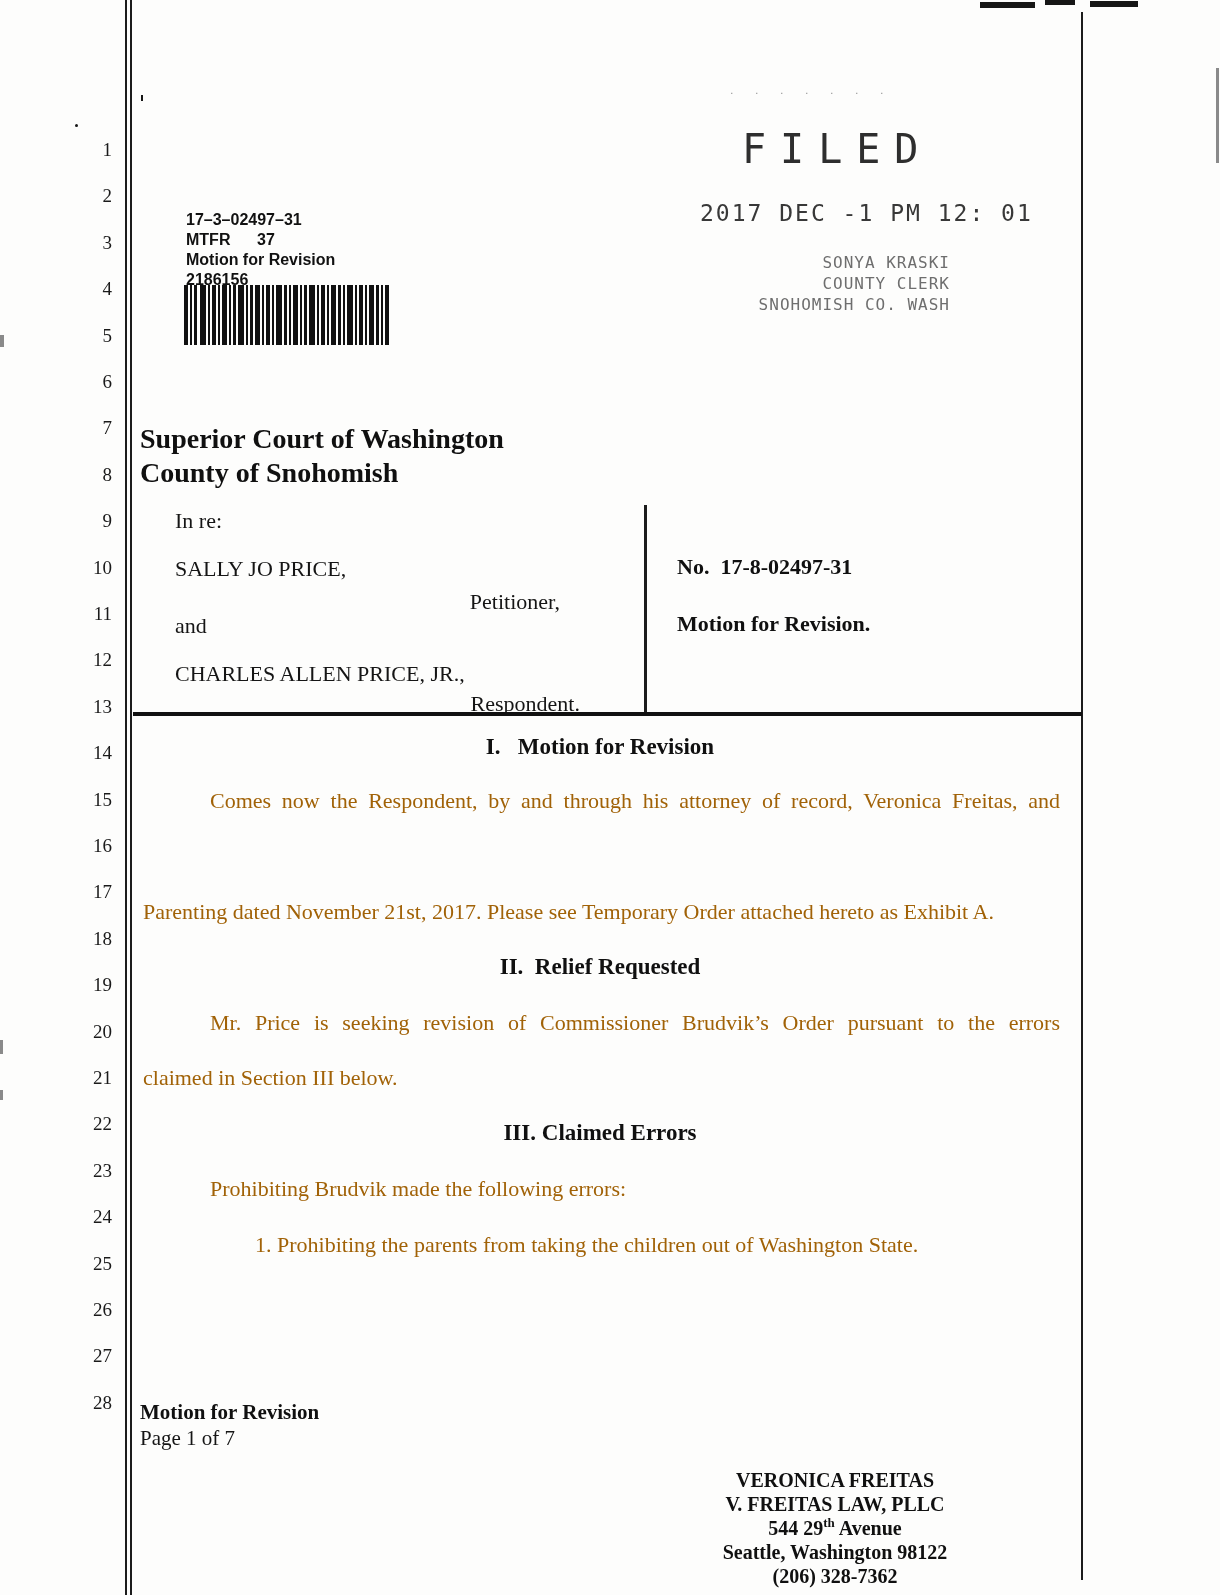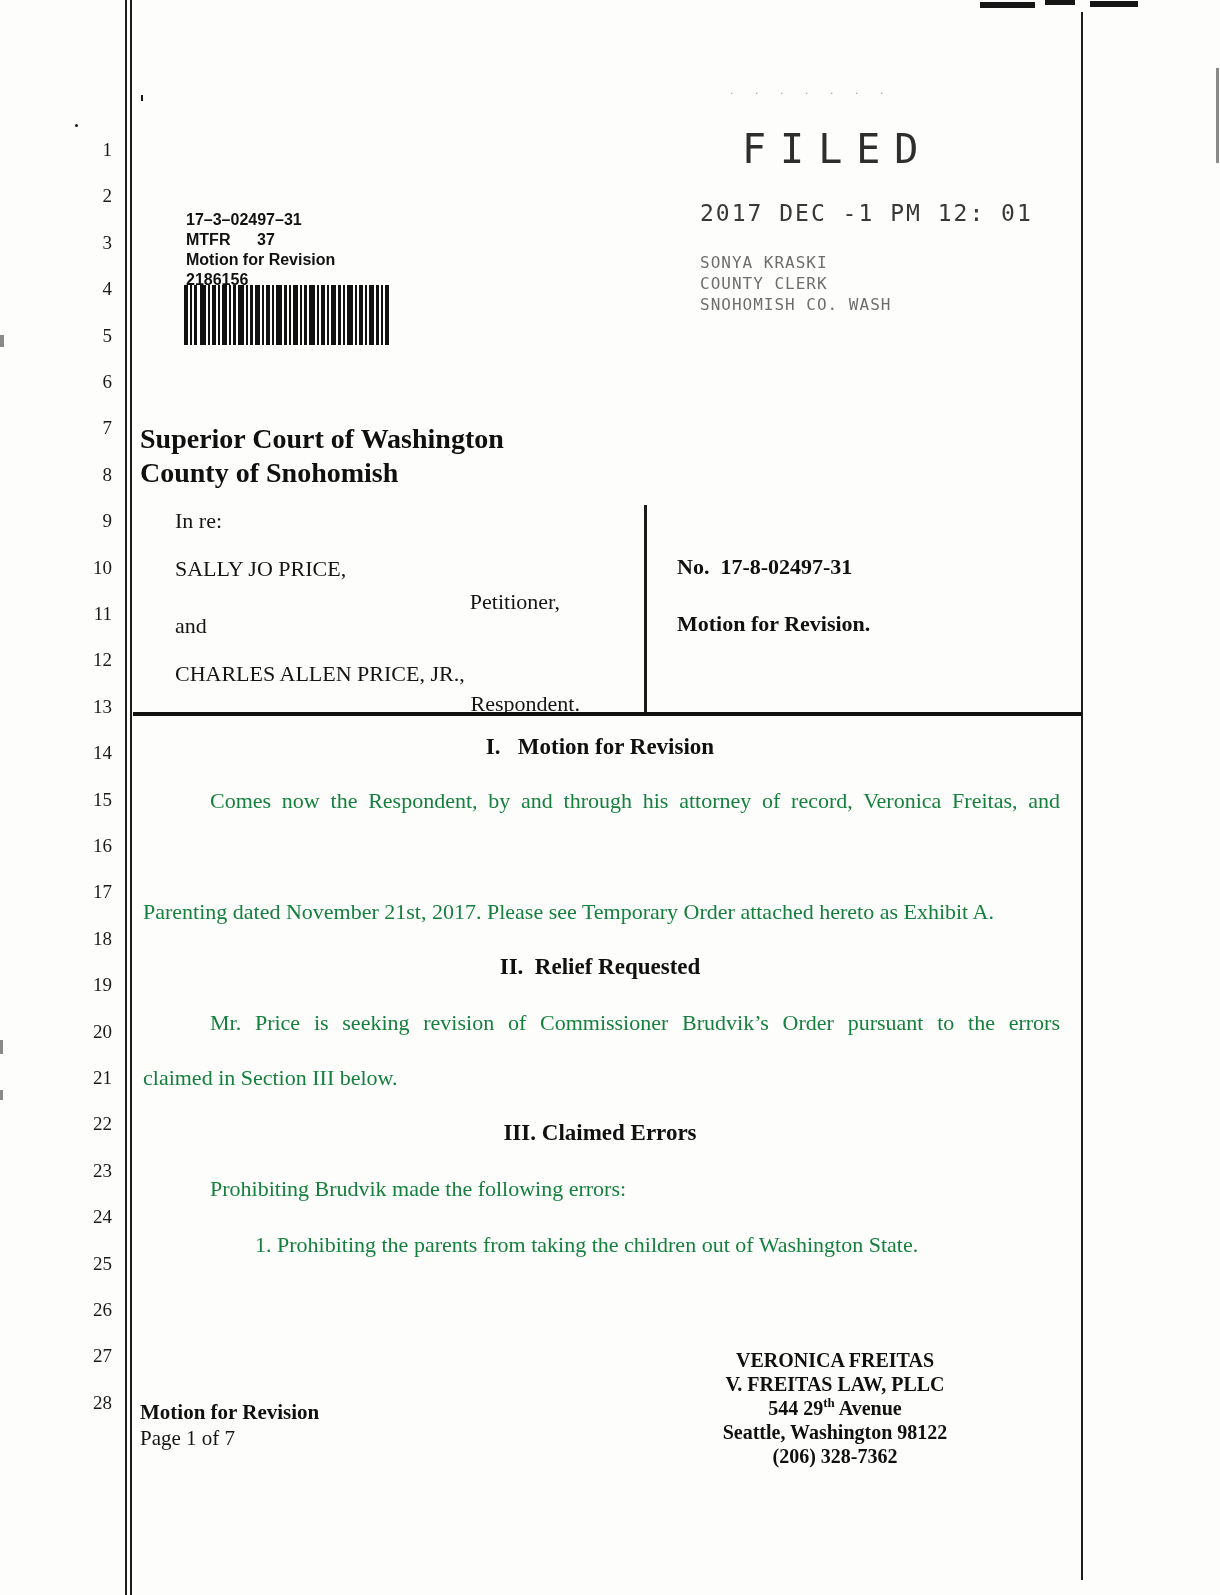--- a/index.html
+++ b/index.html
@@ -12,29 +12,29 @@
   
   #line-col{position:absolute;left:57px;top:0;width:55px;height:1595px;}
   .lineno{position:absolute;left:0;width:55px;text-align:right;font-size:19px;line-height:24px;
           font-family:"Liberation Serif",serif;color:#1a1a1a;}
   
   .recblock{font-family:"Liberation Sans",sans-serif;font-weight:bold;font-size:16px;line-height:20px;color:#111;}
   
   .stampfont{font-family:"DejaVu Sans Mono",monospace;color:#3d3d3d;}
   .filed-title{font-size:40px;letter-spacing:14px;color:#2e2e2e;font-weight:400;}
   .filed-date{font-size:23px;letter-spacing:2px;color:#383838;}
-  .clerk{font-size:16px;letter-spacing:1px;color:#6e6e6e;line-height:21px;text-align:left;}
+  .clerk{font-size:16px;letter-spacing:1px;color:#6e6e6e;line-height:21px;text-align:right;}
   
   .court{font-size:28px;font-weight:bold;line-height:34px;color:#101010;}
   
   .cap{font-size:22px;color:#151515;}
   .capb{font-size:22px;font-weight:bold;color:#101010;}
   
   .heading{position:absolute;left:140px;width:920px;text-align:center;font-size:23px;font-weight:bold;color:#101010;white-space:pre;}
-  .bline{position:absolute;left:143px;width:917px;font-size:22px;color:#15803d;white-space:normal;}
+  .bline{position:absolute;left:143px;width:917px;font-size:22px;color:#a16207;white-space:normal;}
   .just{text-align:justify;text-align-last:justify;}
   .ind{text-indent:67px;}
   
   .foot-left-b{font-size:21px;font-weight:bold;color:#101010;}
   .foot-left{font-size:21px;color:#151515;}
   .attor{position:absolute;left:700px;width:270px;text-align:center;font-size:20px;font-weight:bold;color:#101010;line-height:24px;}
   sup.s{font-size:13px;vertical-align:super;line-height:0;margin-top:24px;}
   
   .art{position:absolute;background:#161616;}
   .art-soft{position:absolute;background:#8a8a8a;}
@@ -176,21 +176,21 @@
   <div class="bline just ind" style="top:1010px;">Mr. Price is seeking revision of Commissioner Brudvik’s Order pursuant to the errors</div>
   <div class="bline" style="top:1065px;">claimed in Section III below.</div>
 
   <div class="heading" style="top:1120px;">III. Claimed Errors</div>
   <div class="bline ind" style="top:1176px;">Prohibiting Brudvik made the following errors:</div>
   <div class="bline pre" style="top:1232px;left:255px;width:805px;">1.   Prohibiting the parents from taking the children out of Washington State.</div>
 
   <div class="abs foot-left-b" style="left:140px;top:1400px;">Motion for Revision</div>
   <div class="abs foot-left" style="left:140px;top:1426px;">Page 1 of 7</div>
 
-  <div class="attor" style="top:1348px;">
+  <div class="attor" style="top:1468px;">
     <div>VERONICA FREITAS</div>
     <div>V. FREITAS LAW, PLLC</div>
     <div><span>544 29</span><sup class="s">th</sup><span class="pre"> Avenue</span></div>
     <div>Seattle, Washington 98122</div>
     <div>(206) 328-7362</div>
   </div>
 
 </div>
 
 </body></html>

